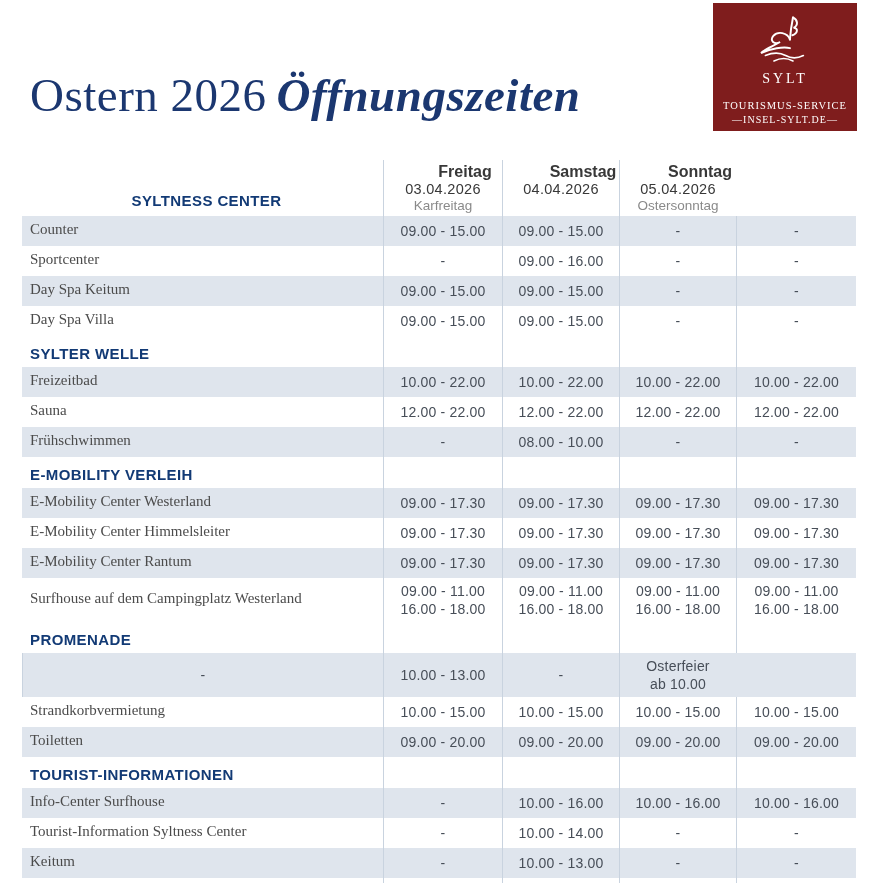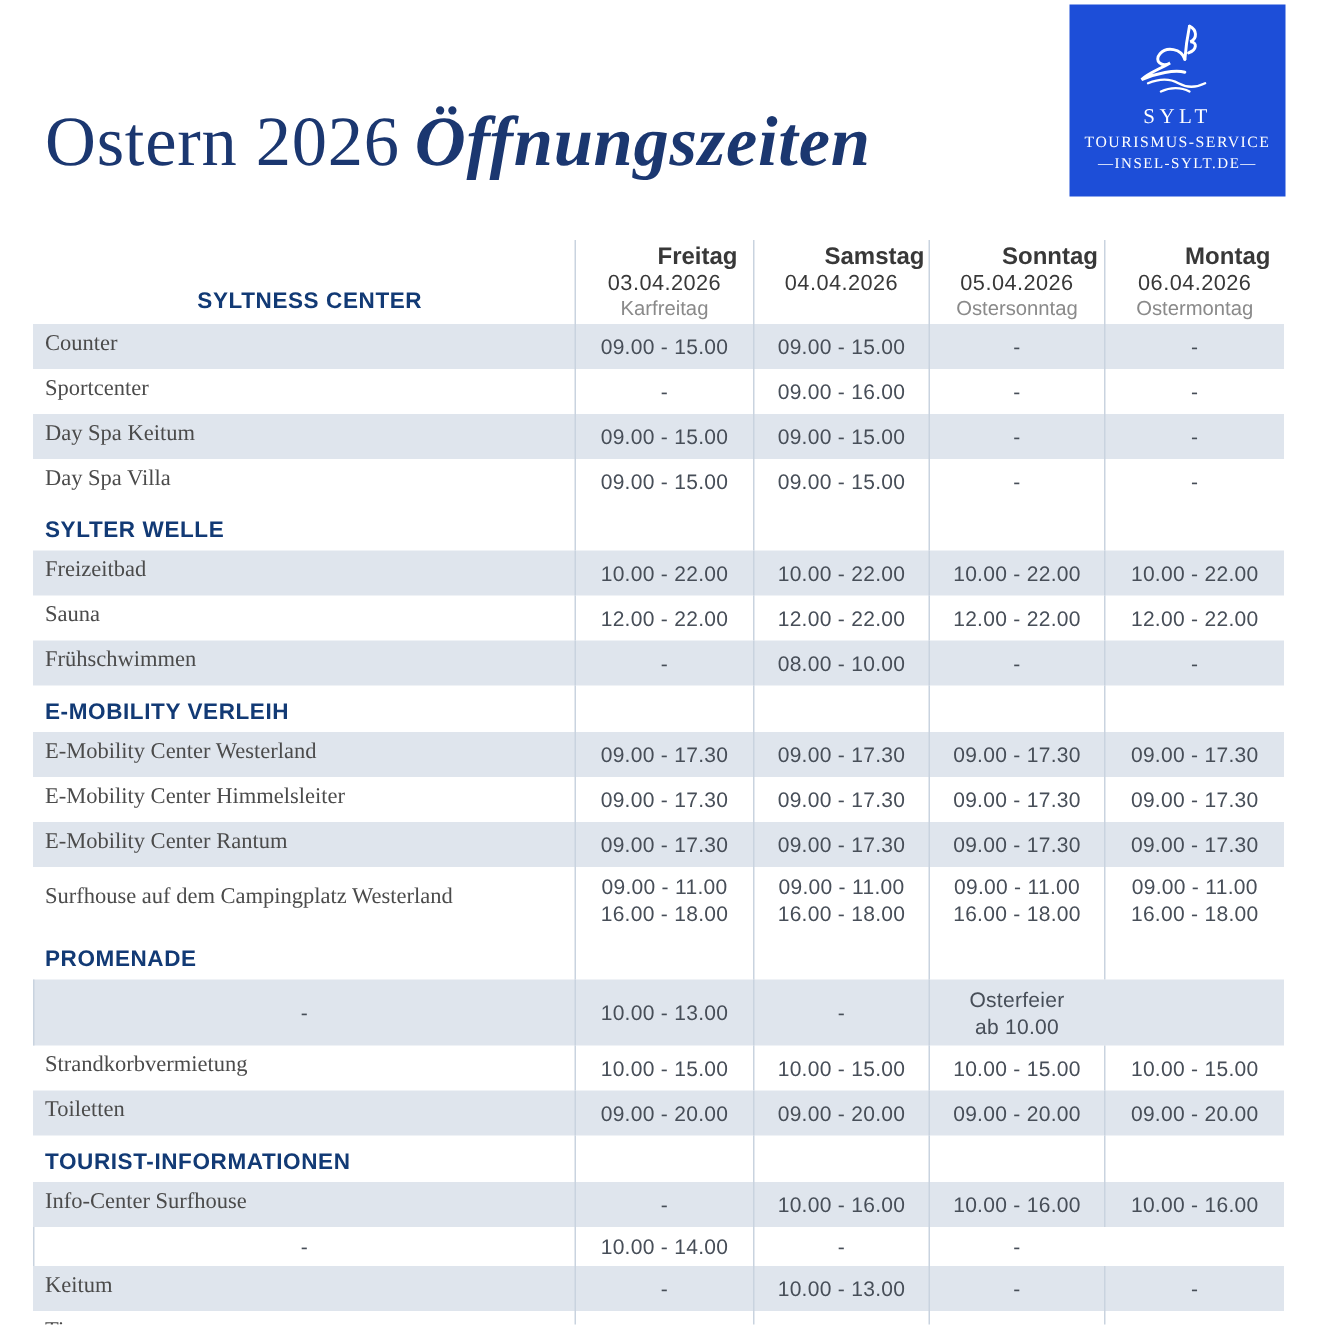--- a/index.html
+++ b/index.html
@@ -26,33 +26,33 @@
     font-weight: 700;
     font-style: italic;
     margin-left: 10px;
   }
 
   
   .logo {
     position: absolute;
     left: 713px; top: 3px;
     width: 144px; height: 128px;
-    background: #1d4ed8;
+    background: #7f1d1d;
     color: #ffffff;
     display: flex;
     flex-direction: column;
     align-items: center;
     justify-content: flex-start;
     padding-top: 12px;
     font-family: "Liberation Serif", serif;
     text-align: center;
   }
   .logo svg { display: block; }
   .logo-name   { font-size: 14px; letter-spacing: 3px; margin-top: 2px; }
-  .logo-service{ font-size: 10.5px; letter-spacing: 1px; margin-top: 3px; white-space: nowrap; }
+  .logo-service{ font-size: 10.5px; letter-spacing: 1px; margin-top: 13px; white-space: nowrap; }
   .logo-domain { font-size: 10px; letter-spacing: 1px; margin-top: 3px; white-space: nowrap; }
 
   
   .hours-table {
     position: absolute;
     left: 22px; top: 160px;
     width: 834px;
   }
   .row {
     display: grid;
@@ -147,25 +147,20 @@
       <div class="cell header-col vl">
         <div class="hd-day">Samstag</div>
         <div class="hd-date">04.04.2026</div>
         <div class="hd-holiday"></div>
       </div>
       <div class="cell header-col vl">
         <div class="hd-day">Sonntag</div>
         <div class="hd-date">05.04.2026</div>
         <div class="hd-holiday">Ostersonntag</div>
       </div>
-      <div class="cell header-col vl">
-        <div class="hd-day">Montag</div>
-        <div class="hd-date">06.04.2026</div>
-        <div class="hd-holiday">Ostermontag</div>
-      </div>
     </div>
     <div class="row data-row stripe">
       <div class="cell label-cell">Counter</div>
       <div class="cell value-cell vl">09.00 - 15.00</div>
       <div class="cell value-cell vl">09.00 - 15.00</div>
       <div class="cell value-cell vl">-</div>
       <div class="cell value-cell vl">-</div>
     </div>
     <div class="row data-row">
       <div class="cell label-cell">Sportcenter</div>
@@ -299,20 +294,21 @@
       <div class="cell vl"></div>
     </div>
     <div class="row data-row stripe">
       <div class="cell label-cell">Info-Center Surfhouse</div>
       <div class="cell value-cell vl">-</div>
       <div class="cell value-cell vl">10.00 - 16.00</div>
       <div class="cell value-cell vl">10.00 - 16.00</div>
       <div class="cell value-cell vl">10.00 - 16.00</div>
     </div>
     <div class="row data-row">
+      <div class="cell label-cell">Tourist-Information Syltness Center</div>
       <div class="cell value-cell vl">-</div>
       <div class="cell value-cell vl">10.00 - 14.00</div>
       <div class="cell value-cell vl">-</div>
       <div class="cell value-cell vl">-</div>
     </div>
     <div class="row data-row stripe">
       <div class="cell label-cell">Keitum</div>
       <div class="cell value-cell vl">-</div>
       <div class="cell value-cell vl">10.00 - 13.00</div>
       <div class="cell value-cell vl">-</div>

